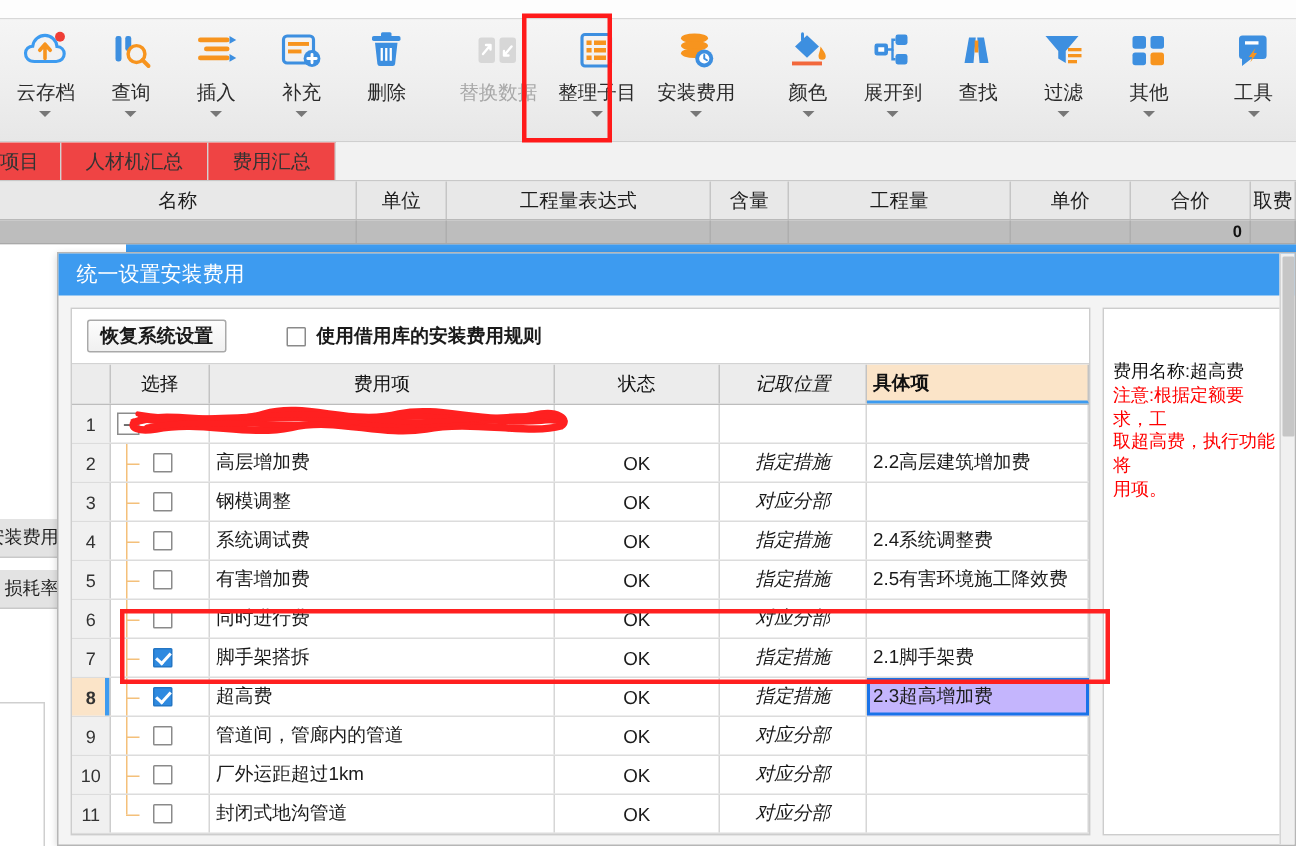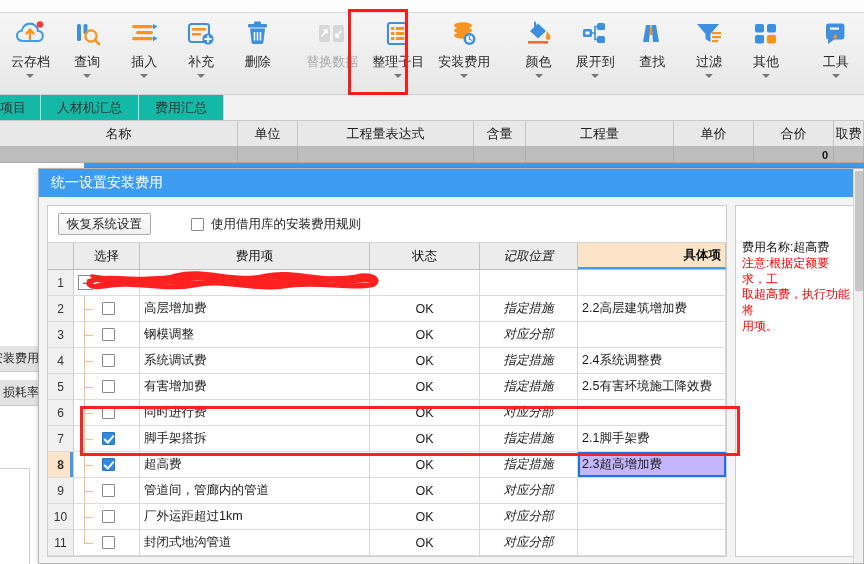--- a/index.html
+++ b/index.html
@@ -51,21 +51,21 @@
 
   
   .tabstrip {
     position: absolute; left: 0; top: 95px; width: 864px; height: 26px;
     background: #f7f7f7; border-bottom: 1px solid #c8c8c8;
     display: flex; align-items: stretch;
   }
   .tab {
     display: flex; align-items: center; justify-content: center;
     padding: 0 16px; font-size: 13px; color: #333;
-    border-right: 1px solid #d2d2d2; background: #14b8a6;
+    border-right: 1px solid #d2d2d2; background: #ef4444;
     white-space: nowrap;
   }
   .tab.clip { padding-left: 0; padding-right: 14px; }
   .tabfill { flex: 1; background: #f2f2f2; border-right: none; }
 
   
   .sheethead {
     position: absolute; left: 0; top: 121px; width: 864px; height: 26px;
     display: flex; background: #e8e8e8; border-bottom: 1px solid #b9b9b9;
   }
@@ -127,21 +127,21 @@
   }
   .dlg-body {
     flex: 1; display: flex; padding: 8px 6px 6px 8px; gap: 8px; min-height: 0;
   }
   .dlg-left {
     flex: 1; background: #ffffff; border: 1px solid #cdcdcd;
     display: flex; flex-direction: column; min-width: 0;
   }
   .toolrow {
     height: 36px; display: flex; align-items: center; padding-left: 10px;
-    gap: 12px; background: #ffffff; flex: 0 0 auto;
+    gap: 12px; background: #ffffff; flex: 0 0 auto; font-weight: bold;
   }
   .sysbtn {
     height: 22px; padding: 0 8px; font-size: 12.5px; color: #1a1a1a;
     background: linear-gradient(to bottom,#fdfdfd,#f0f0f0);
     border: 1px solid #a9a9a9; border-radius: 2px;
     display: flex; align-items: center;
   }
   .chkwrap { display: flex; align-items: center; gap: 7px; font-size: 12.5px; color: #1a1a1a; padding-left: 28px; }
   .box {
     width: 13px; height: 13px; border: 1px solid #8a8a8a; background: #fff;
@@ -556,21 +556,21 @@
               </div>
             <div class="gc c-fee">
                 <span>费用项</span>
               </div>
             <div class="gc c-sta">
                 <span>状态</span>
               </div>
             <div class="gc c-pos">
                 <span>记取位置</span>
               </div>
-            <div class="gc c-det active" style="justify-content:flex-end">
+            <div class="gc c-det active" style="justify-content:flex-start">
                 <span>具体项</span>
               </div>
           </div>
 
           <div class="grow body group">
             <div class="gc c-no">1</div>
             <div class="gc c-sel">
               <span class="expander">−</span>
             </div>
             <div class="gc c-fee"></div>

